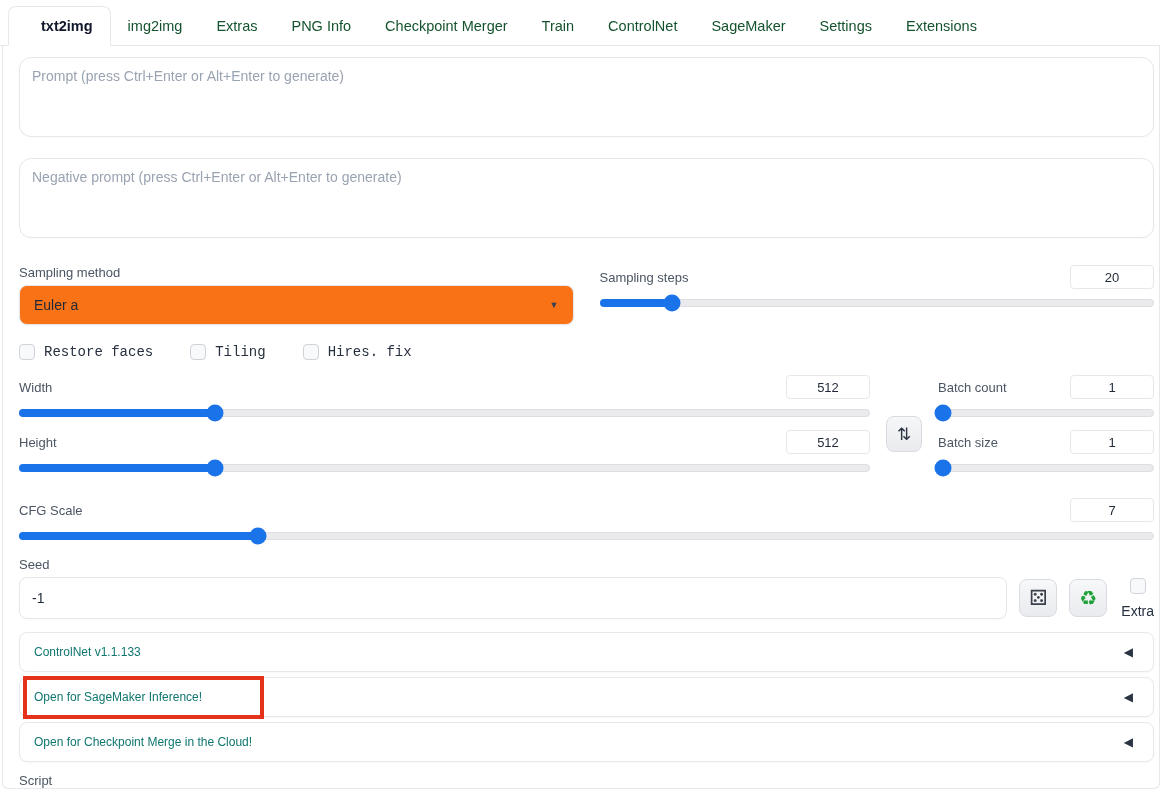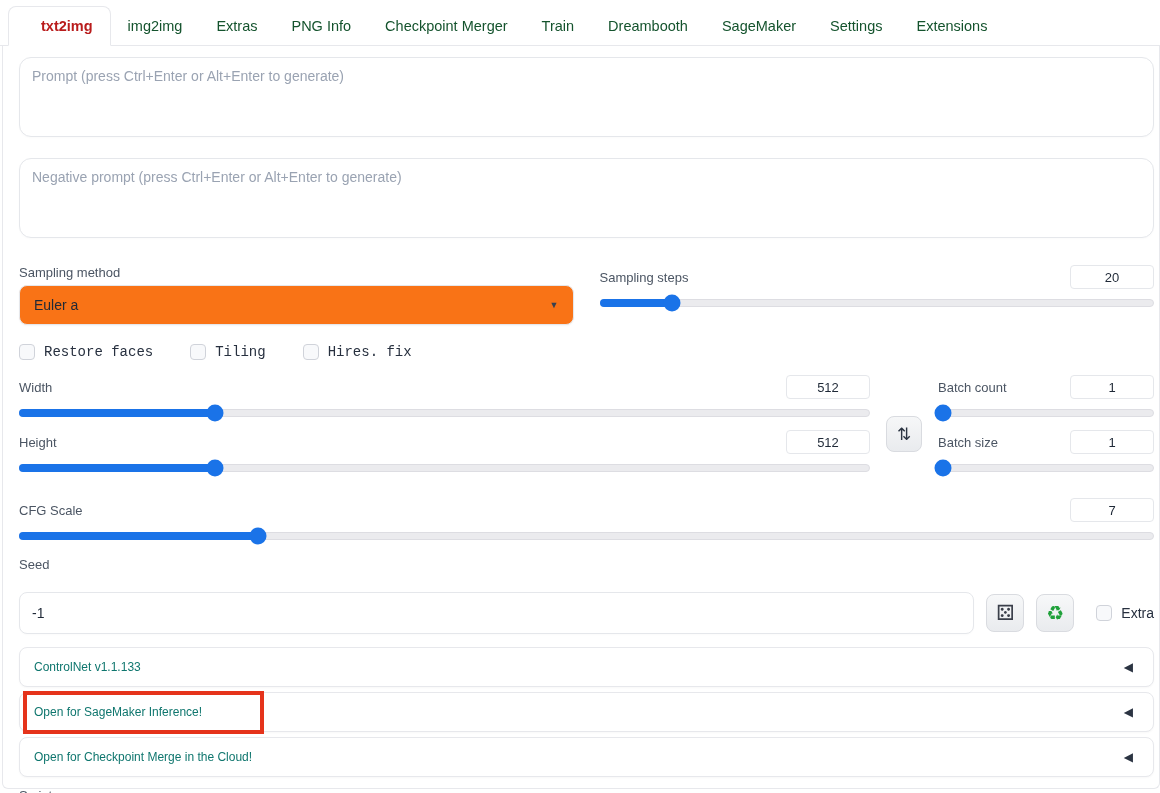--- a/index.html
+++ b/index.html
@@ -4,21 +4,21 @@
 <style>
   * { box-sizing: border-box; margin: 0; padding: 0; }
   html, body { width: 1160px; height: 793px; overflow: hidden; background: #fff;
     font-family: "Liberation Sans", sans-serif; color: #1f2937; }
 
   
   .tabbar { display: flex; align-items: flex-end; height: 46px; padding-left: 8px;
     border-bottom: 1px solid #e7e8ec; background: #fff; }
   .tab { padding: 11px 17px; font-size: 14.5px; color: #14532d; cursor: pointer; white-space: nowrap; }
   .tab.active { border: 1px solid #e7e8ec; border-bottom: 1px solid #fff; margin-bottom: -1px;
-    border-radius: 8px 8px 0 0; color: #b91c1c; font-weight: 700; background: #fff; padding-left: 32px; }
+    border-radius: 8px 8px 0 0; color: #0f172a; font-weight: 700; background: #fff; padding-left: 32px; }
 
   
   .panel { margin-left: 2px; width: 1158px; height: 743px;
     border-left: 1px solid #e7e8ec; border-right: 1px solid #e7e8ec; border-bottom: 1px solid #e7e8ec;
     border-radius: 0 0 6px 6px; padding: 11px 5px 10px 16px; background: #fff; }
 
   textarea.prompt { width: 100%; height: 80px; resize: none; border: 1px solid #e5e7eb;
     border-radius: 12px; padding: 10px 12px; font-family: "Liberation Sans", sans-serif;
     font-size: 14px; color: #1f2937; outline: none; box-shadow: 0 1px 2px rgba(0,0,0,.02); }
   textarea.prompt::placeholder { color: #9aa3b2; }
@@ -59,31 +59,31 @@
   .dims { display: grid; grid-template-columns: 1fr 36px 216px; column-gap: 16px; margin-bottom: 13px; }
   .dim-col .slider-group { margin-bottom: 13px; }
   .swap-btn { width: 36px; height: 36px; align-self: center; border: 1px solid #d9dbe0;
     border-radius: 8px; background: linear-gradient(180deg,#f6f7f8,#e9ebee);
     display: flex; align-items: center; justify-content: center; font-size: 17px; color: #2b3442;
     cursor: pointer; margin-top: 8px; }
 
   .cfg-group { margin-bottom: 17px; }
 
   
-  .seed-label { margin-bottom: 20px; }
+  .seed-label { margin-bottom: 5px; }
   .seed-row { display: flex; align-items: center; gap: 12px; margin-bottom: 13px; }
   .seed-input { flex: 1; height: 42px; border: 1px solid #e5e7eb; border-radius: 8px;
     padding: 0 12px; font-size: 14px; color: #1f2937; outline: none;
     font-family: "Liberation Sans", sans-serif; box-shadow: 0 1px 2px rgba(0,0,0,.02); }
   .icon-btn { width: 38px; height: 38px; flex: none; border: 1px solid #d9dbe0; border-radius: 8px;
     background: linear-gradient(180deg,#f7f8f9,#e9ebee); display: flex; align-items: center;
     justify-content: center; cursor: pointer; }
   .dice-glyph { font-size: 21px; color: #3a3f4a; }
   .recycle-glyph { font-size: 20px; color: #1fa13a; }
-  .extra-item { margin-left: 10px; }
+  .extra-item { margin-left: 2px; flex-direction: column; }
 
   
   .accordion { position: relative; height: 40px; border: 1px solid #e7e8ec; border-radius: 8px;
     background: #fff; display: flex; align-items: center; justify-content: space-between;
     padding: 0 14px; margin-bottom: 5px; box-shadow: 0 1px 2px rgba(0,0,0,.03); cursor: pointer; }
   .accordion-title { font-size: 12px; color: #0f766e; }
   .accordion-arrow { font-size: 12px; color: #2b3442; margin-right: 6px; }
   .red-annotation { position: absolute; left: 3px; top: -2px; height: 43px; width: 241px;
     border: 4px solid #e5331b; pointer-events: none; z-index: 2; }
 
@@ -93,21 +93,21 @@
 </head>
 <body>
 
 <div class="tabbar">
   <div class="tab active">txt2img</div>
   <div class="tab">img2img</div>
   <div class="tab">Extras</div>
   <div class="tab">PNG Info</div>
   <div class="tab">Checkpoint Merger</div>
   <div class="tab">Train</div>
-  <div class="tab">Dreambooth</div>
+  <div class="tab">ControlNet</div>
   <div class="tab">SageMaker</div>
   <div class="tab">Settings</div>
   <div class="tab">Extensions</div>
 </div>
 
 <div class="panel">
 
   <div class="prompt-wrap">
     <textarea class="prompt" placeholder="Prompt (press Ctrl+Enter or Alt+Enter to generate)" style=""></textarea>
   </div>

